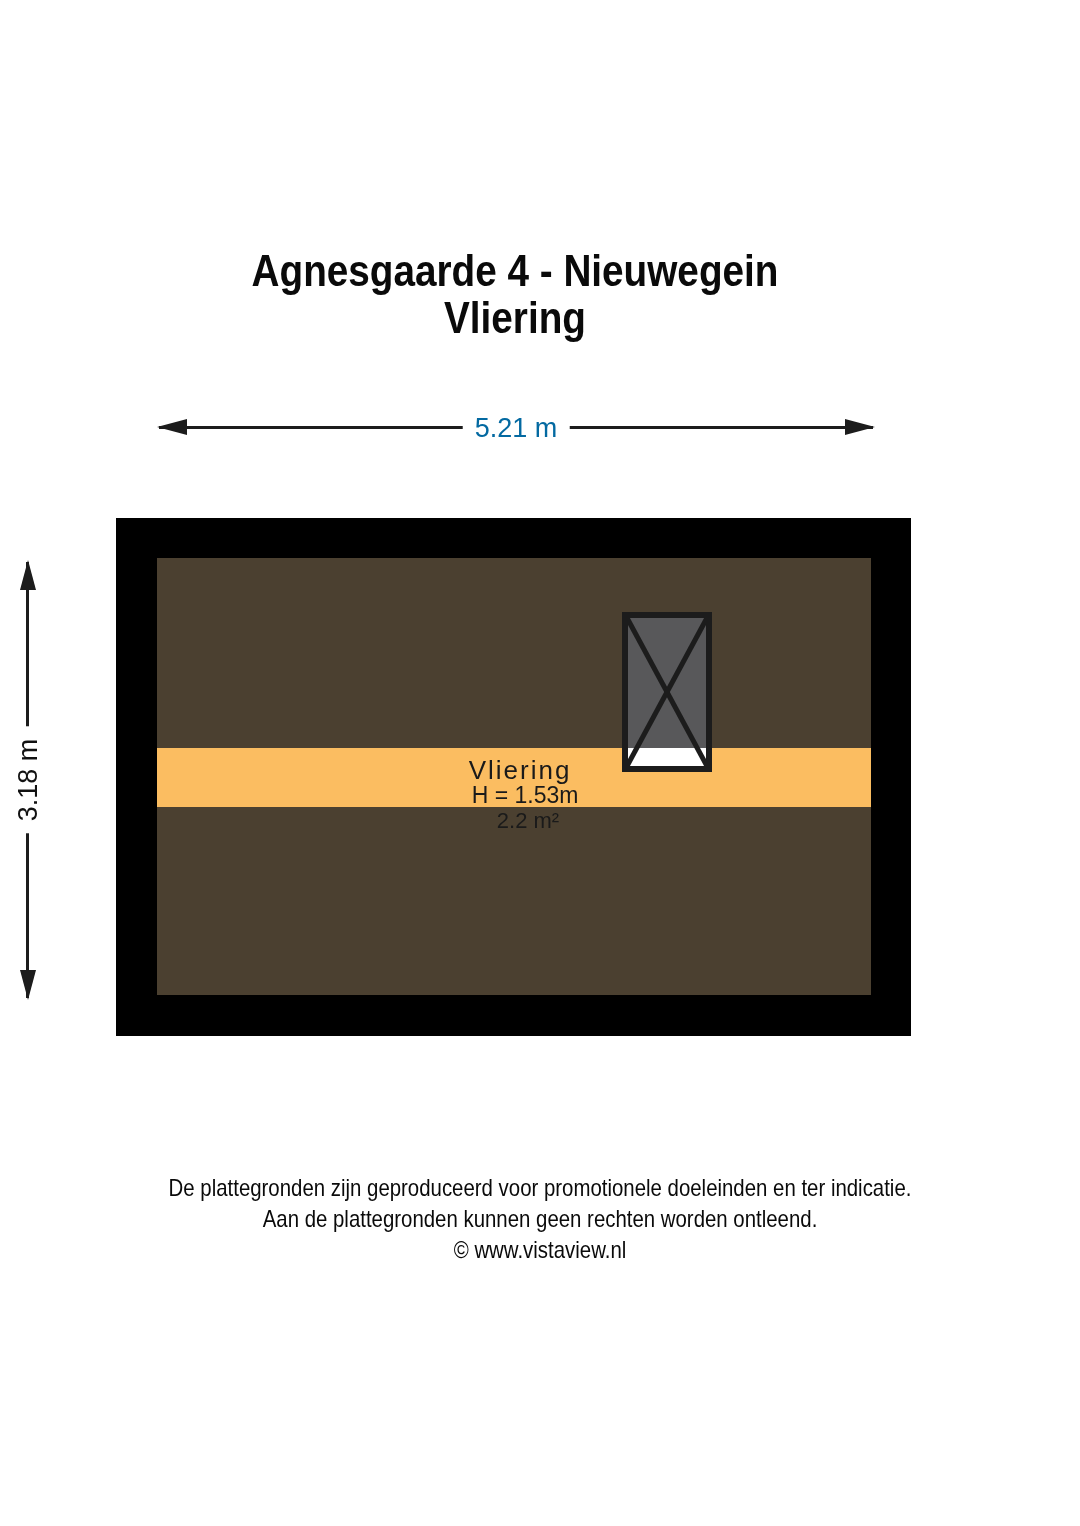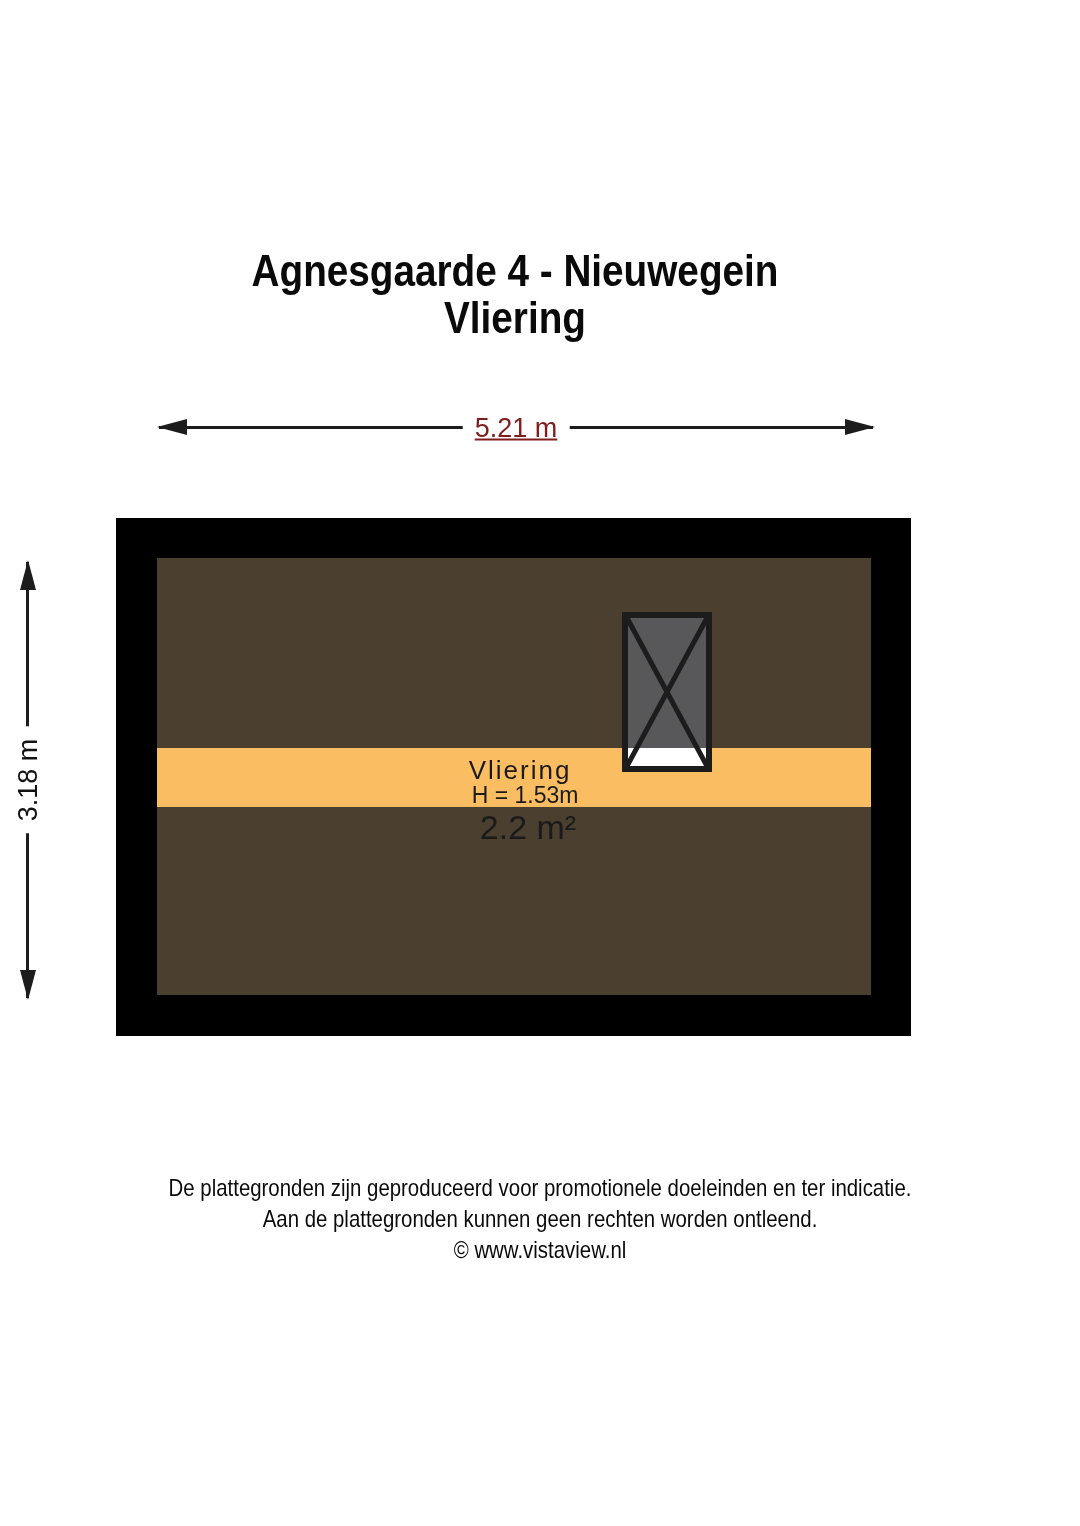--- a/index.html
+++ b/index.html
@@ -58,22 +58,21 @@
     border-left: 30px solid #1c1c1c;
   }
   .dim-h .dim-label {
     position: absolute;
     left: 50%; top: 50%;
     transform: translate(-50%, -50%);
     background: #ffffff;
     padding: 0 12px;
     font-size: 27px;
     white-space: nowrap;
-    color: #7f1d1d;
-    text-decoration: underline;
+    color: #0369a1;
   }
 
   .dim-v {
     position: absolute;
     left: 13px;
     top: 560px;
     width: 30px;
     height: 440px;
   }
   .dim-v .line {
@@ -156,21 +155,21 @@
     font-size: 23px;
     color: #1a1a1a;
     white-space: nowrap;
     text-align: right;
   }
   .room-area {
     position: absolute;
     left: 371px;
     top: 250px;
     transform: translateX(-50%);
-    font-size: 34px;
+    font-size: 22px;
     color: #1a1a1a;
     white-space: nowrap;
   }
 
   
   .footer {
     position: absolute;
     left: 0;
     top: 1172px;
     width: 1080px;

